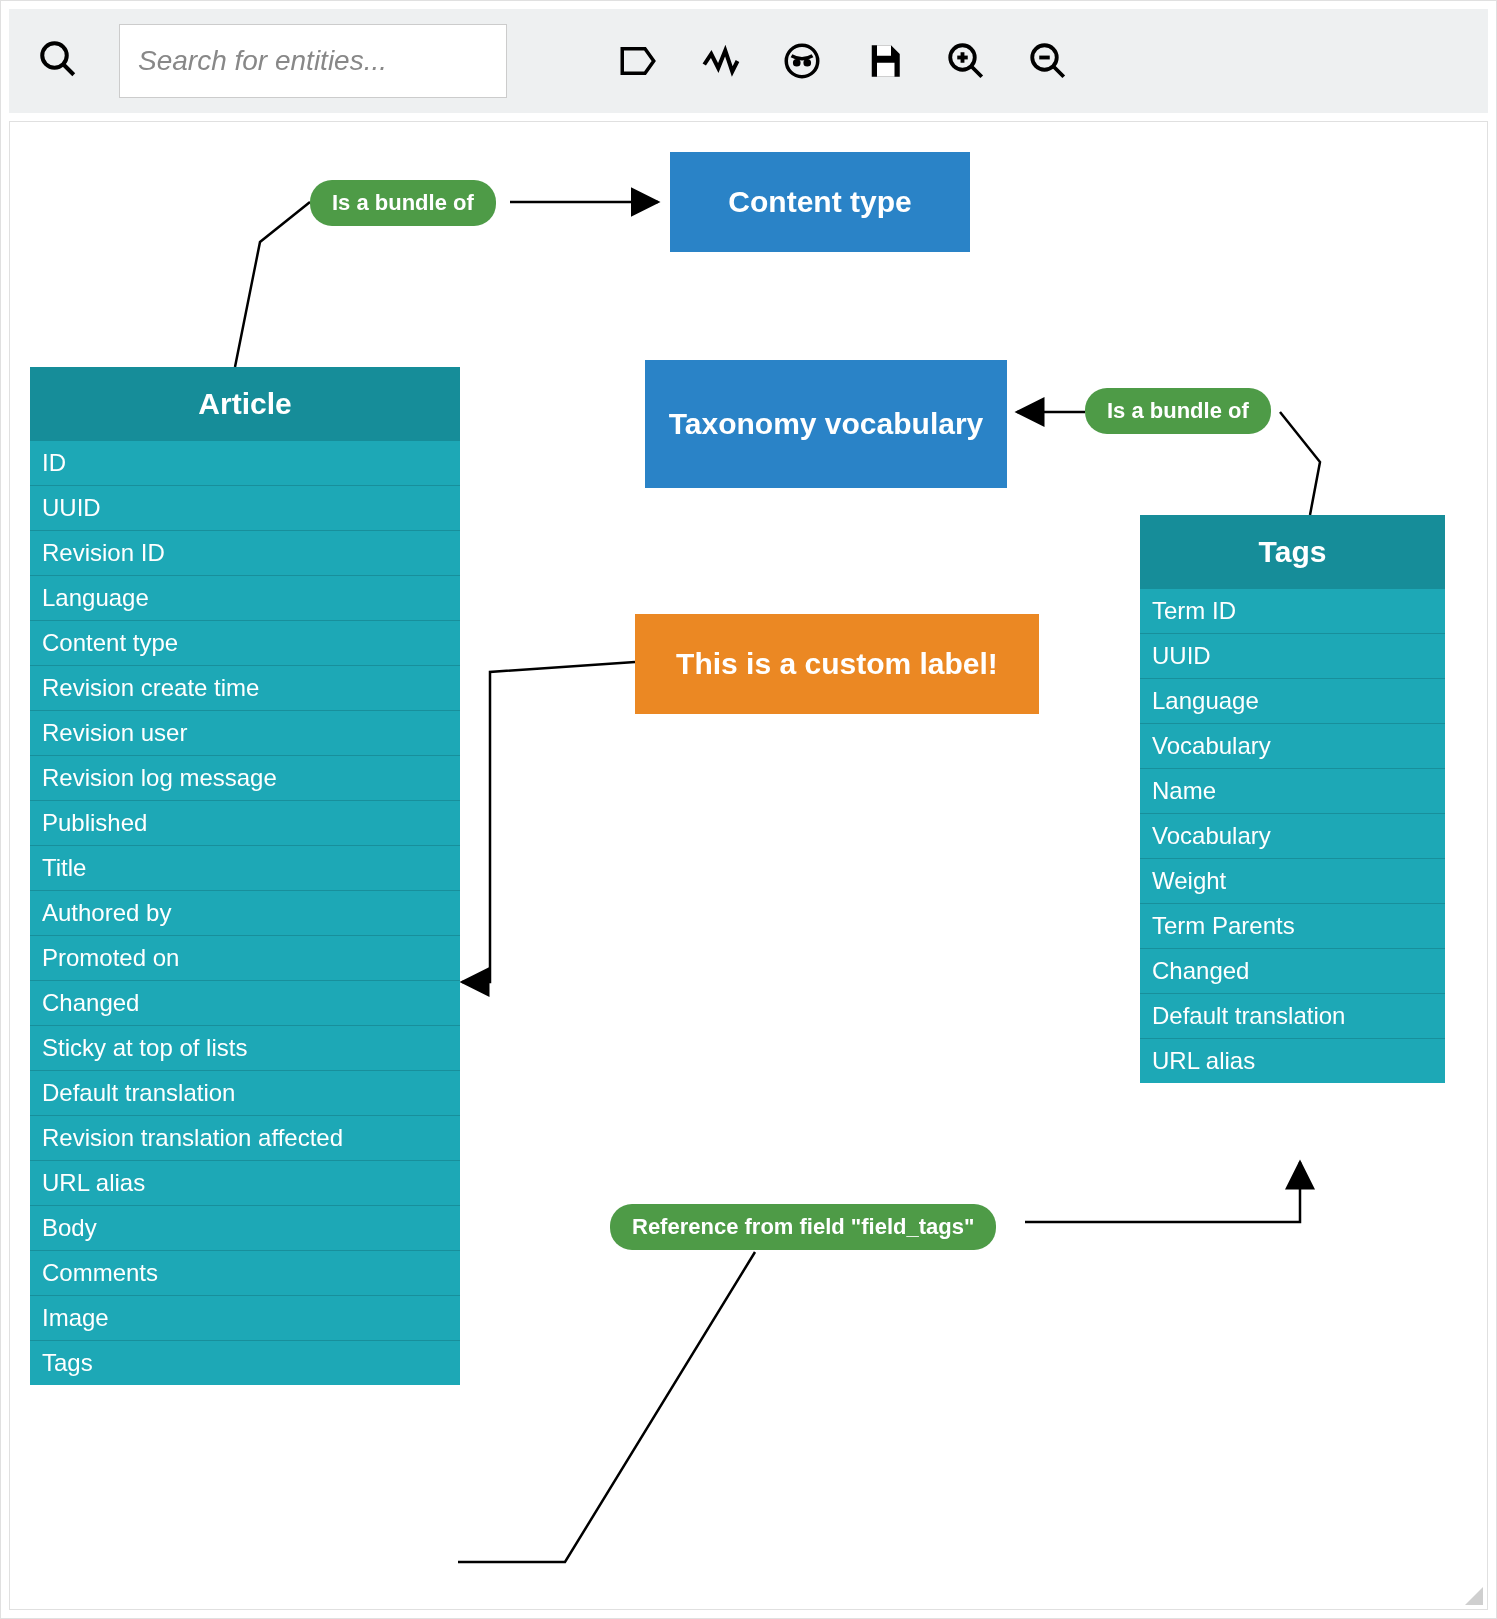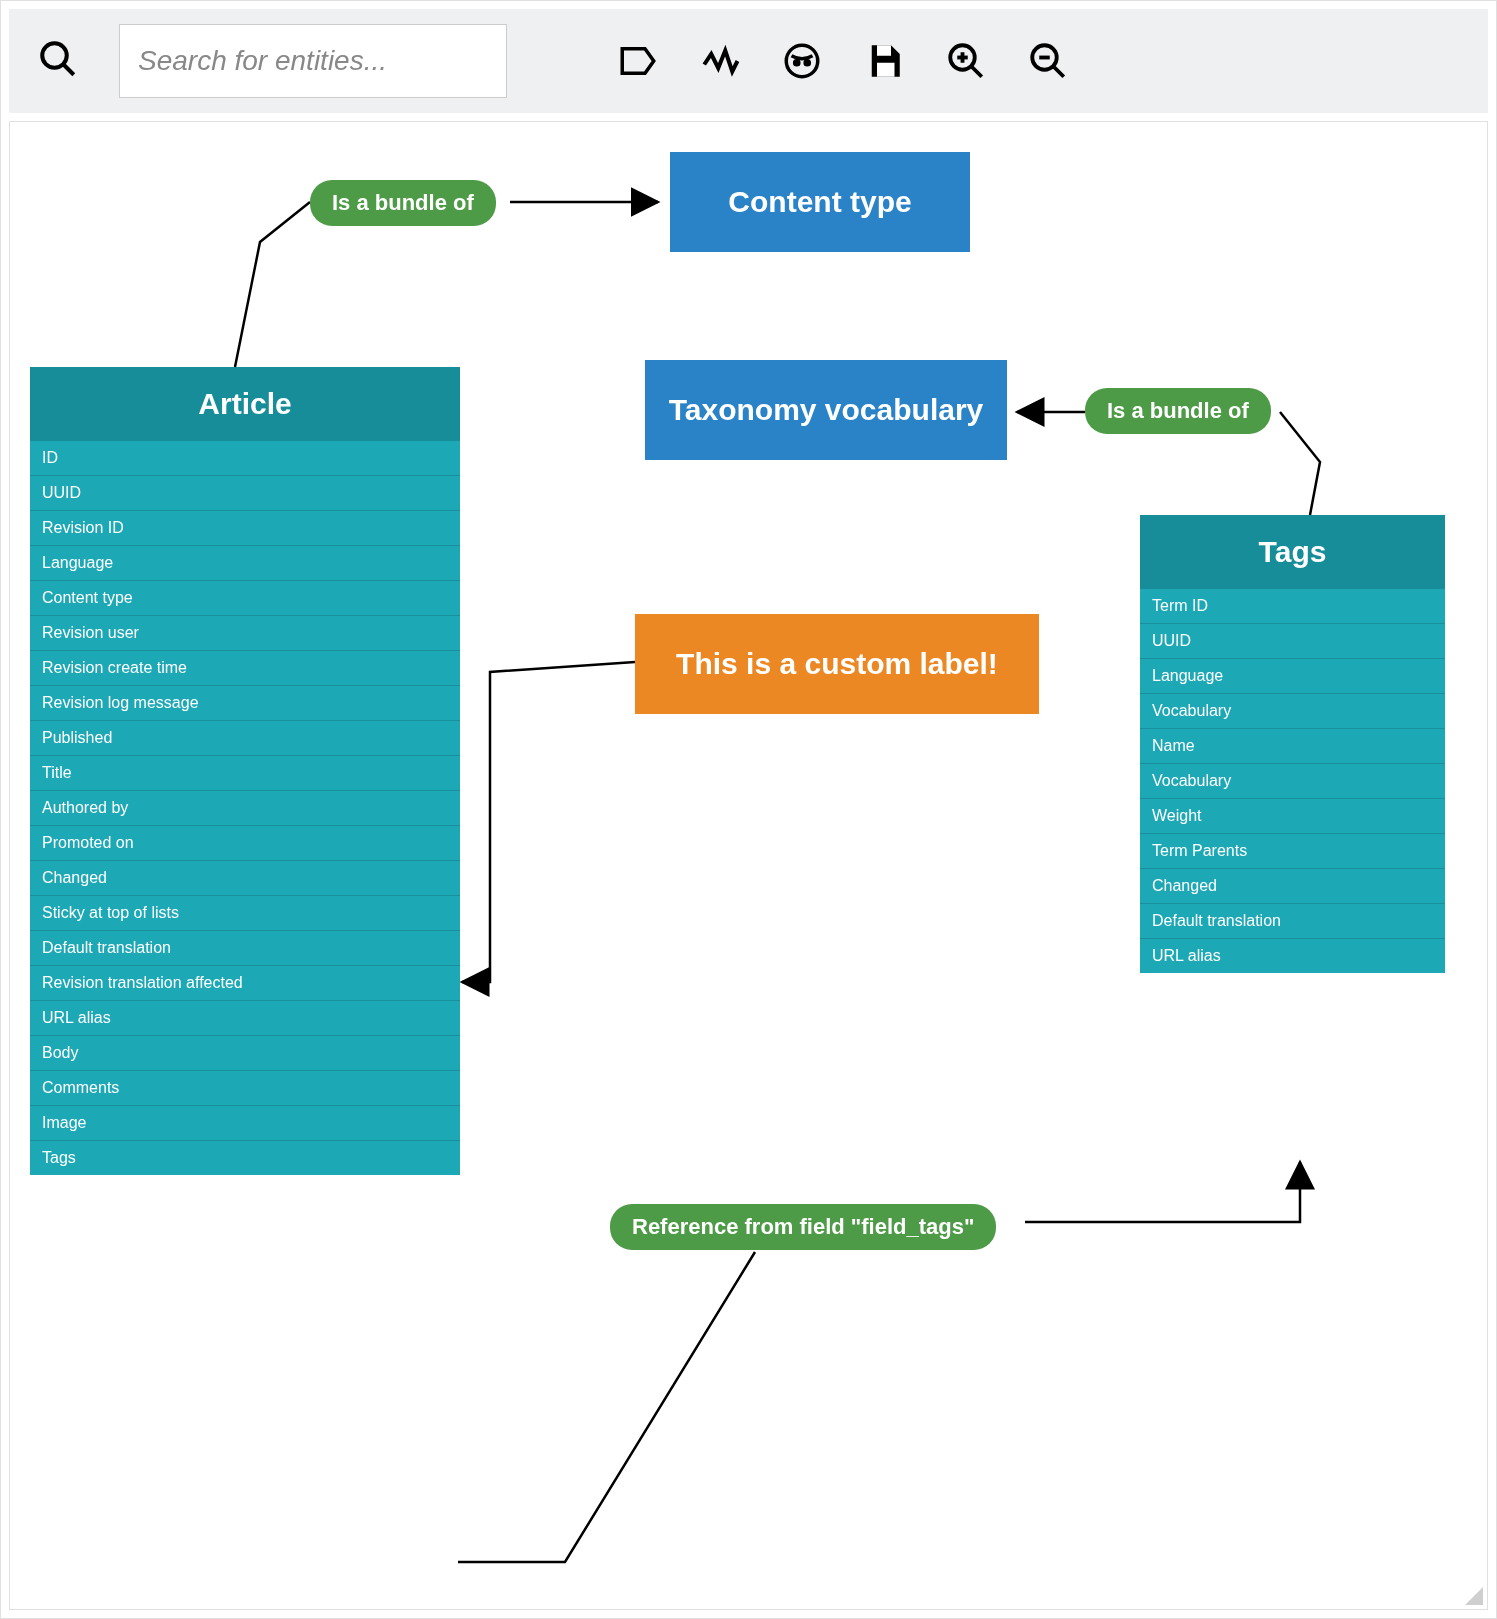--- a/index.html
+++ b/index.html
@@ -6,21 +6,21 @@
   .app{width:1497px;height:1619px;position:relative;border:1px solid #e0e0e0;background:#fff;box-sizing:border-box;}
   .toolbar{position:absolute;left:8px;right:8px;top:8px;height:104px;background:#eef0f1;display:flex;align-items:center;padding:0 28px;gap:40px;box-sizing:border-box;}
   .toolbar .search-icon svg,.toolbar .btn svg{width:42px;height:42px;}
   .toolbar .btn{display:inline-flex;align-items:center;justify-content:center;cursor:pointer;}
   .search-input{height:64px;width:350px;border:1px solid #ccc;font-size:28px;padding:4px 18px;color:#888;background:#fff;}
   .search-input::placeholder{color:#888;font-style:italic;}
   .canvas{position:absolute;left:8px;right:8px;top:120px;bottom:8px;border:1px solid #e0e0e0;overflow:hidden;}
   .canvas svg{position:absolute;inset:0;width:100%;height:100%;}
   .entity{position:absolute;color:#fff;}
   .entity .head{background:#168d99;text-align:center;font-weight:700;font-size:30px;padding:20px 6px;}
-  .entity .row{background:#1da8b6;border-bottom:1px solid #188f9b;font-size:16px;padding:8px 12px;font-weight:500;}
+  .entity .row{background:#1da8b6;border-bottom:1px solid #188f9b;font-size:24px;padding:8px 12px;font-weight:500;}
   .entity .row:last-child{border-bottom:none;}
   .type-box{position:absolute;background:#2a83c7;color:#fff;font-weight:700;font-size:30px;display:flex;align-items:center;justify-content:center;text-align:center;}
   .pill{position:absolute;background:#4e9b47;color:#fff;font-weight:700;font-size:22px;padding:10px 22px;border-radius:22px;white-space:nowrap;text-align:right;}
   .custom-label{position:absolute;background:#eb8823;color:#fff;font-weight:700;font-size:30px;display:flex;align-items:center;justify-content:center;}
   .resize-handle{position:absolute;right:4px;bottom:4px;width:0;height:0;border-style:solid;border-width:0 0 18px 18px;border-color:transparent transparent #bbb transparent;opacity:.7;}
 </style>
 </head>
 <body>
 
 <div class="app">
@@ -93,39 +93,39 @@
 
       <path d="M625 540 L480 550 L480 860 L452 860" fill="none" stroke="#000" stroke-width="2.5" marker-end="url(#ah)"></path>
 
       <path d="M448 1440 L555 1440 L745 1130" fill="none" stroke="#000" stroke-width="2.5"></path>
 
       <path d="M1015 1100 L1290 1100 L1290 1040" fill="none" stroke="#000" stroke-width="2.5" marker-end="url(#ah)"></path>
     </svg>
 
     <div class="type-box" style="left:660px;top:30px;width:300px;height:100px;">Content type</div>
 
-    <div class="type-box" style="left:635px;top:238px;width:362px;height:100px;">Taxonomy vocabulary</div>
+    <div class="type-box" style="left:635px;top:238px;width:362px;height:128px;">Taxonomy vocabulary</div>
 
     <div class="pill" style="left:300px;top:58px;">Is a bundle of</div>
 
     <div class="pill" style="left:1075px;top:266px;">Is a bundle of</div>
 
     <div class="custom-label" style="left:625px;top:492px;width:404px;height:100px;">This is a custom label!</div>
 
     <div class="pill" style="left:600px;top:1082px;">Reference from field "field_tags"</div>
 
     <div class="entity" id="ent-article" style="left:20px;top:245px;width:430px;">
       <div class="head">Article</div>
     <div class="row">ID</div>
         <div class="row">UUID</div>
         <div class="row">Revision ID</div>
         <div class="row">Language</div>
         <div class="row">Content type</div>
+        <div class="row">Revision create time</div>
         <div class="row">Revision user</div>
-        <div class="row">Revision create time</div>
         <div class="row">Revision log message</div>
         <div class="row">Published</div>
         <div class="row">Title</div>
         <div class="row">Authored by</div>
         <div class="row">Promoted on</div>
         <div class="row">Changed</div>
         <div class="row">Sticky at top of lists</div>
         <div class="row">Default translation</div>
         <div class="row">Revision translation affected</div>
         <div class="row">URL alias</div>

